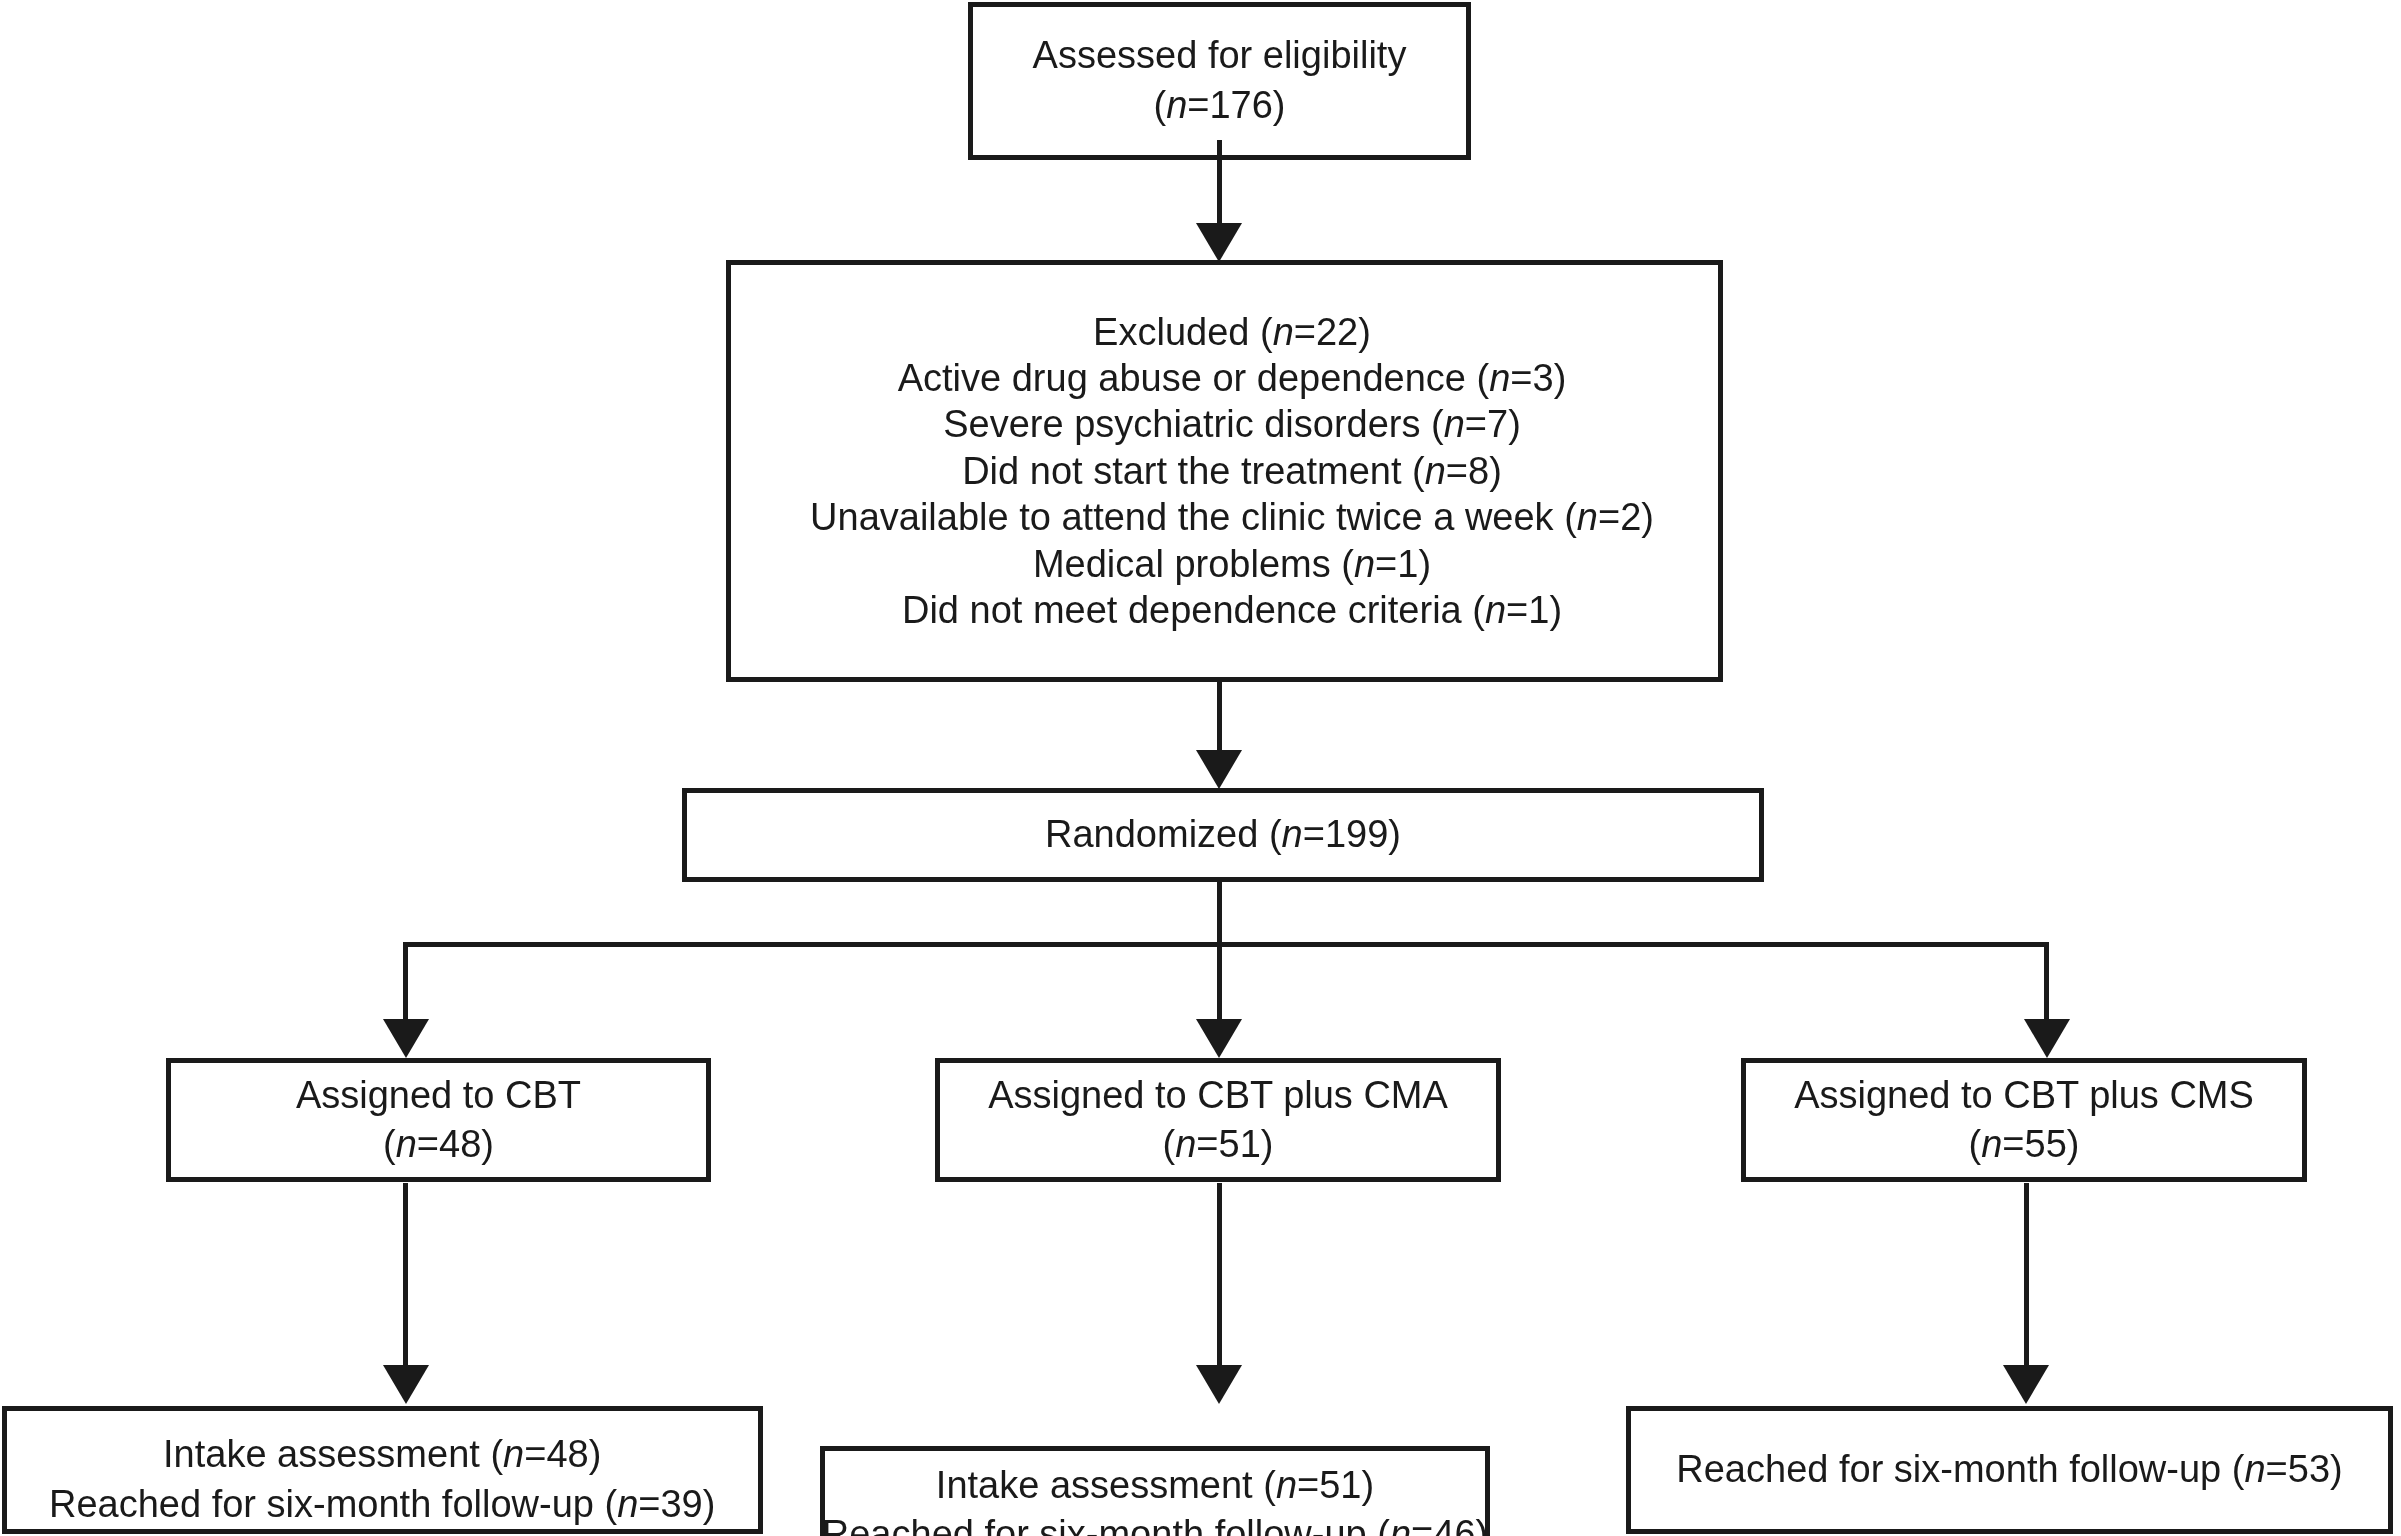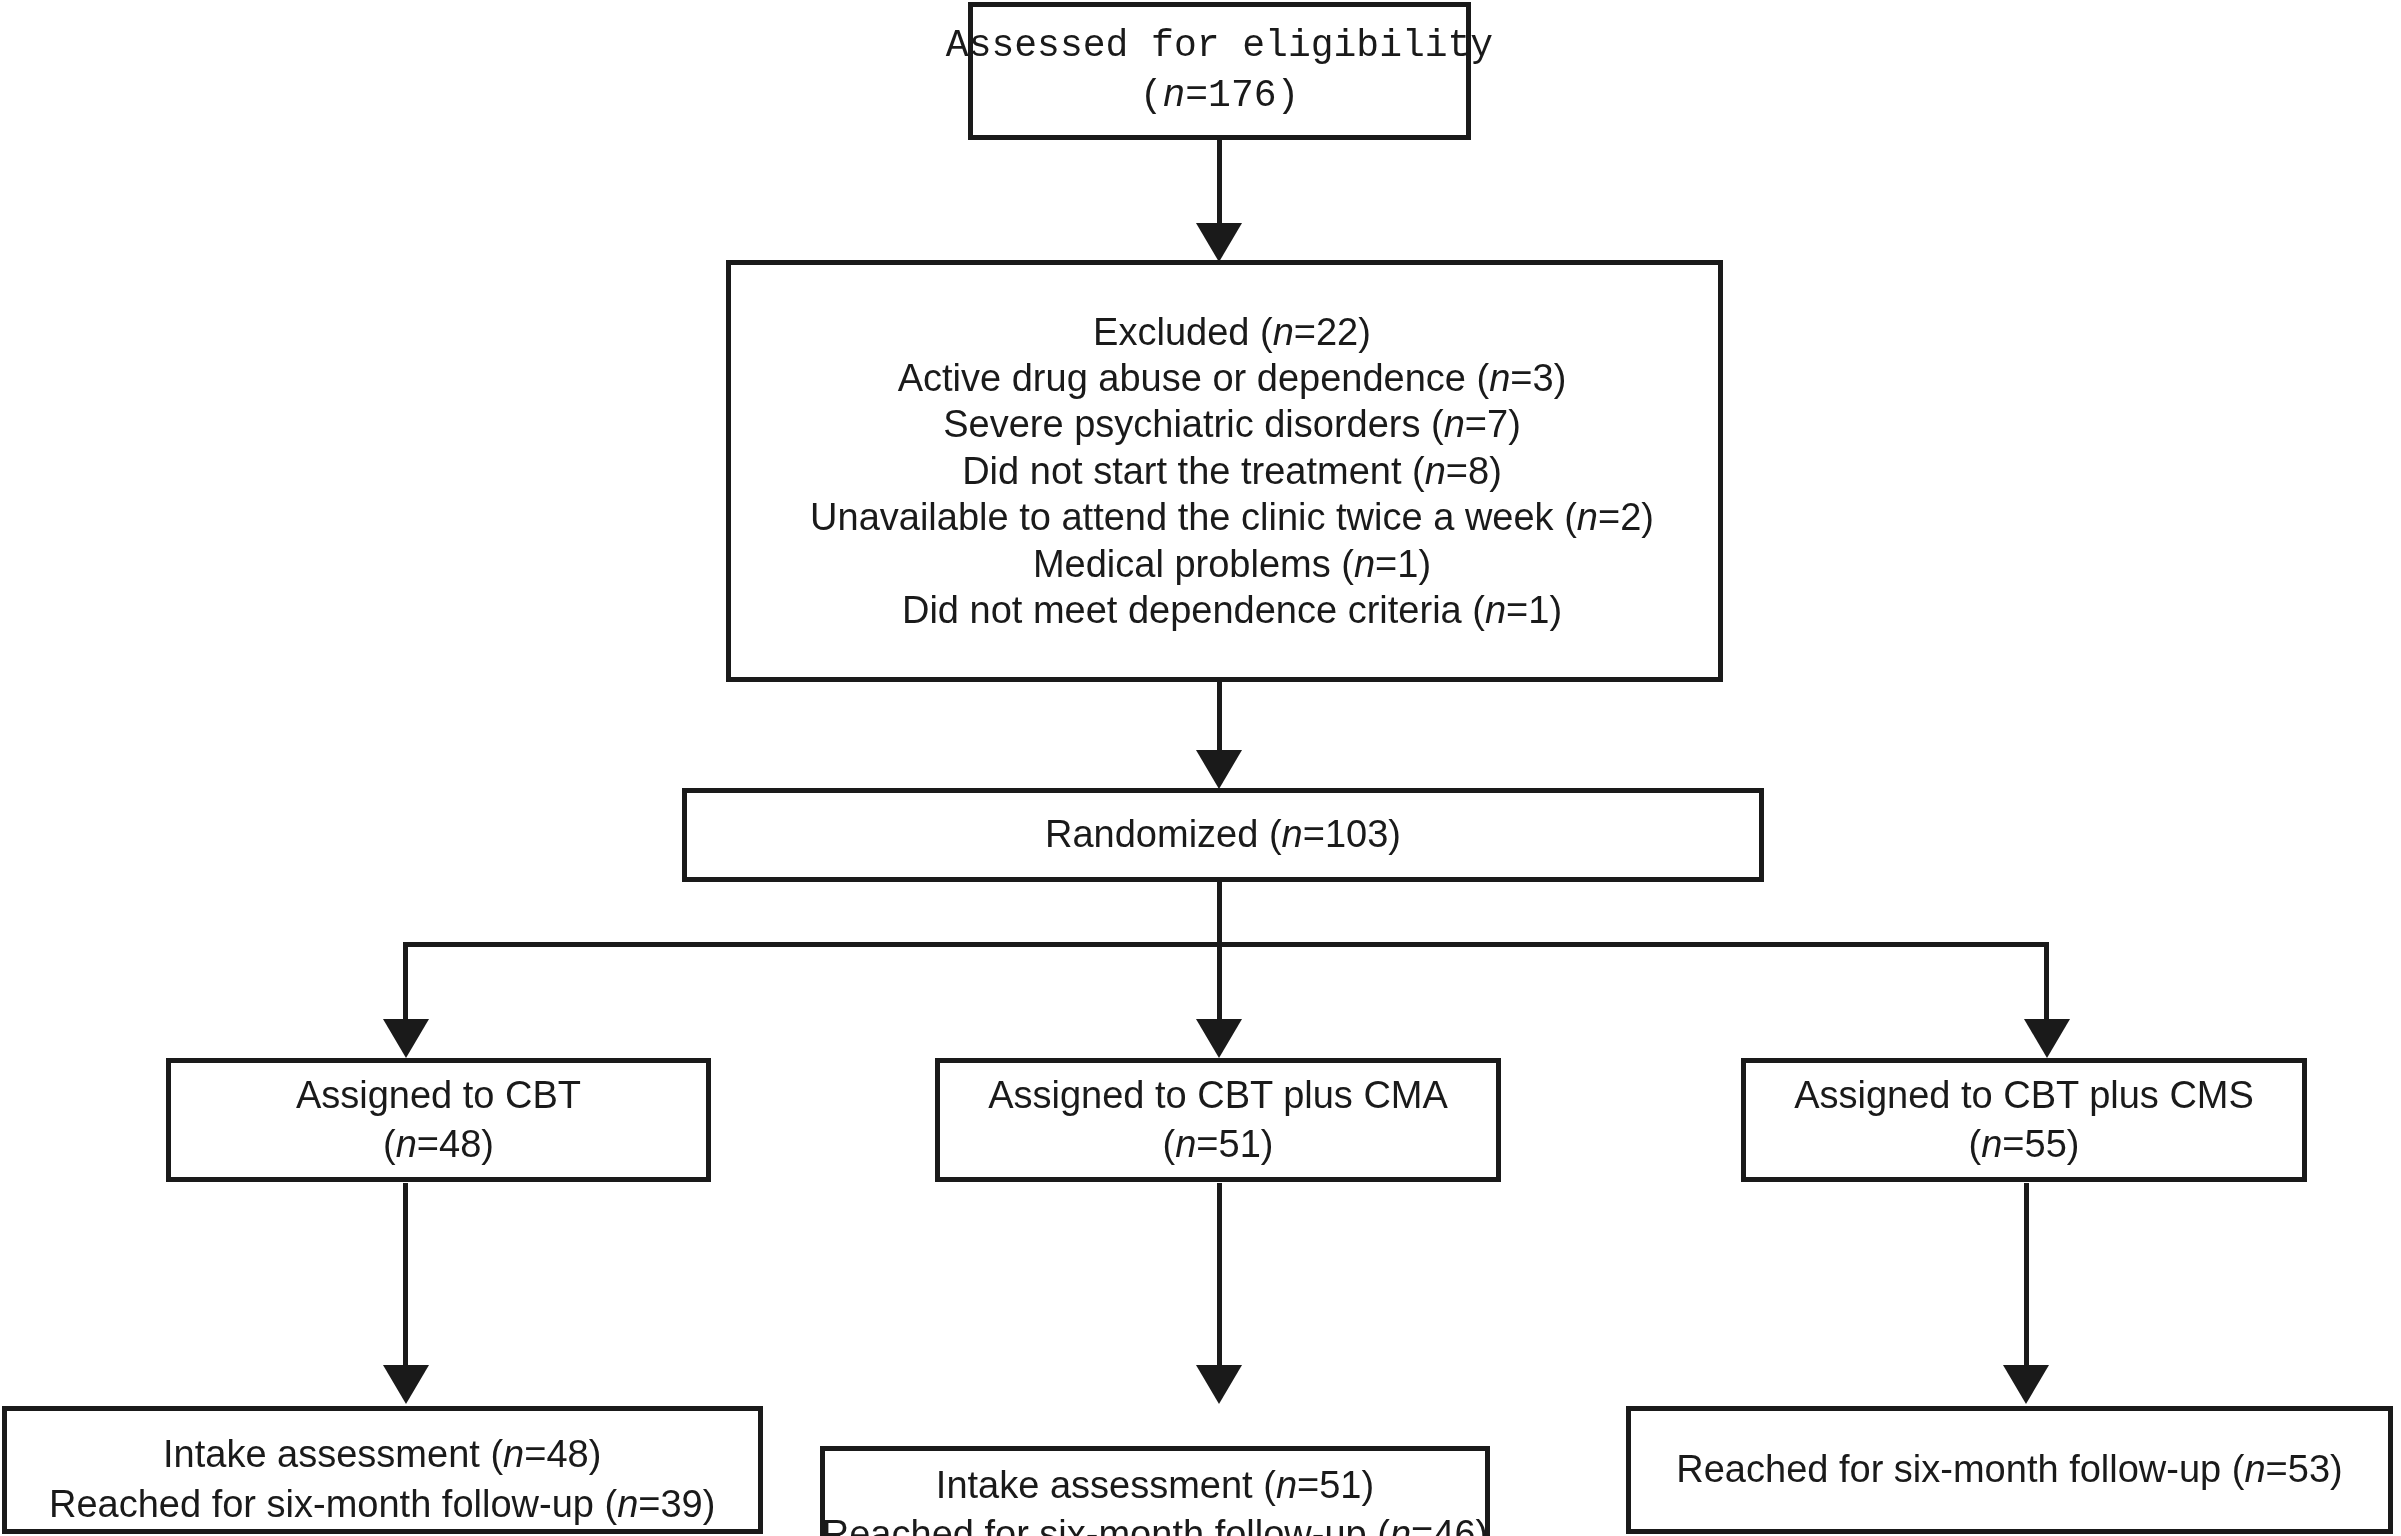--- a/index.html
+++ b/index.html
@@ -55,21 +55,21 @@
     border-left: 23px solid transparent;
     border-right: 23px solid transparent;
     border-top: 39px solid #1a1a1a;
   }
 </style>
 </head>
 <body>
 
 <div id="canvas">
 
-  <div class="node" style="left:968px; top:1.7px; width:503px; height:138px;font-family:Liberation Mono, monospace;">
+  <div class="node" style="left:968px; top:1.7px; width:503px; height:158px;">
     <span class="line">Assessed for eligibility</span>
     <span class="line"><span>(</span><span class="ital">n</span><span>=176)</span></span>
   </div>
 
   <div class="vline" style="left:1217px; top:140px; height:89px;"></div>
   <div class="arrowhead" style="left:1196px; top:223px;"></div>
 
   <div class="node compact" style="left:726px; top:260px; width:997px; height:422px;padding-left:15px;">
     <span class="line"><span>Excluded (</span><span class="ital">n</span><span>=22)</span></span>
     <span class="line"><span>Active drug abuse or dependence (</span><span class="ital">n</span><span>=3)</span></span>
@@ -77,21 +77,21 @@
     <span class="line"><span>Did not start the treatment (</span><span class="ital">n</span><span>=8)</span></span>
     <span class="line"><span>Unavailable to attend the clinic twice a week (</span><span class="ital">n</span><span>=2)</span></span>
     <span class="line"><span>Medical problems (</span><span class="ital">n</span><span>=1)</span></span>
     <span class="line"><span>Did not meet dependence criteria (</span><span class="ital">n</span><span>=1)</span></span>
   </div>
 
   <div class="vline" style="left:1217px; top:682px; height:73px;"></div>
   <div class="arrowhead" style="left:1196px; top:750px;"></div>
 
   <div class="node" style="left:682px; top:788px; width:1082px; height:94px;">
-    <span class="line"><span>Randomized (</span><span class="ital">n</span><span>=103)</span></span>
+    <span class="line"><span>Randomized (</span><span class="ital">n</span><span>=199)</span></span>
   </div>
 
   <div class="vline" style="left:1217px; top:882px; height:65px;"></div>
   <div class="hline" style="left:403px; top:942px; width:1646px;"></div>
 
   <div class="vline" style="left:403px; top:942px; height:83px;"></div>
   <div class="arrowhead" style="left:383px; top:1019px;"></div>
 
   <div class="vline" style="left:1217px; top:942px; height:83px;"></div>
   <div class="arrowhead" style="left:1196px; top:1019px;"></div>

